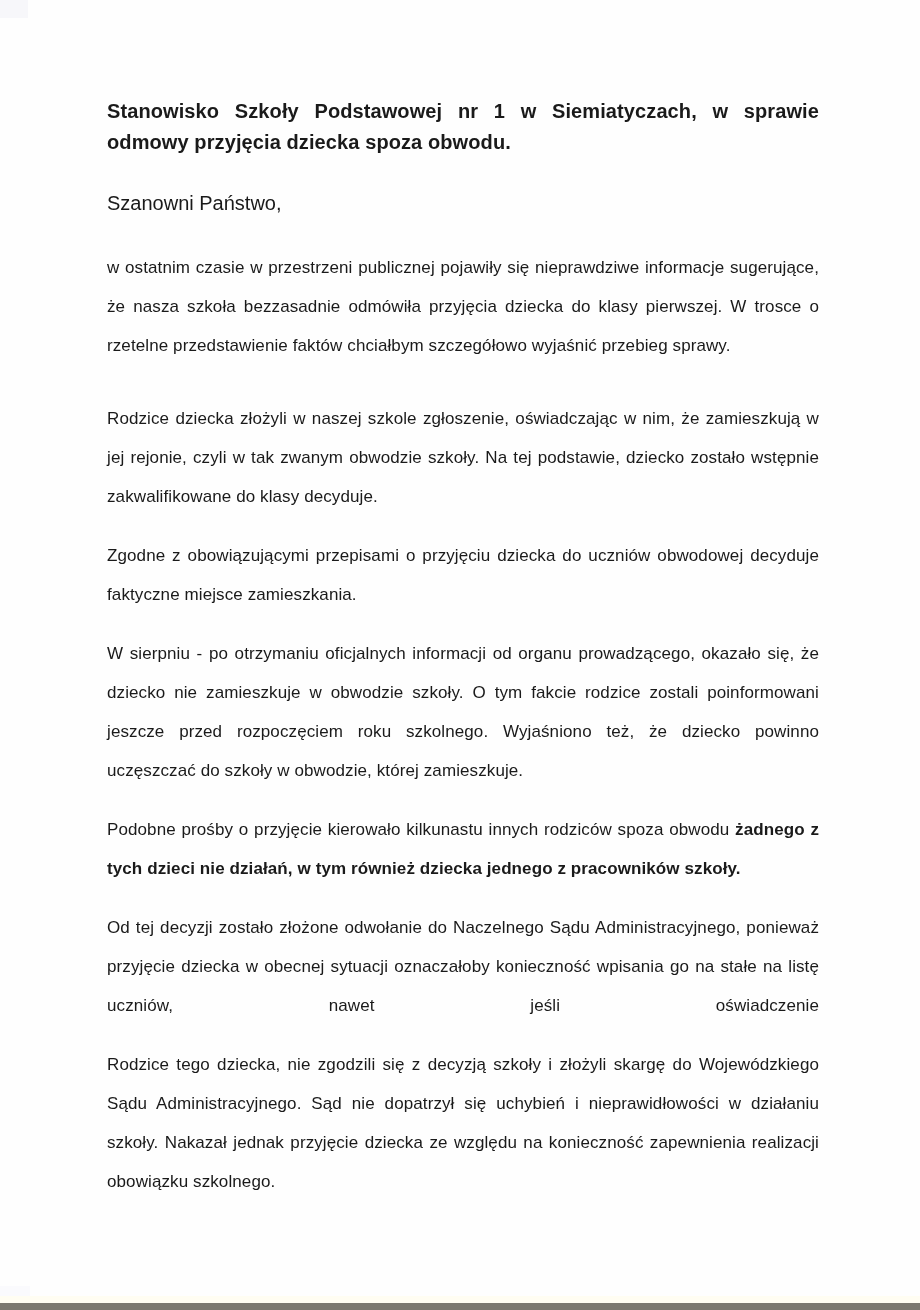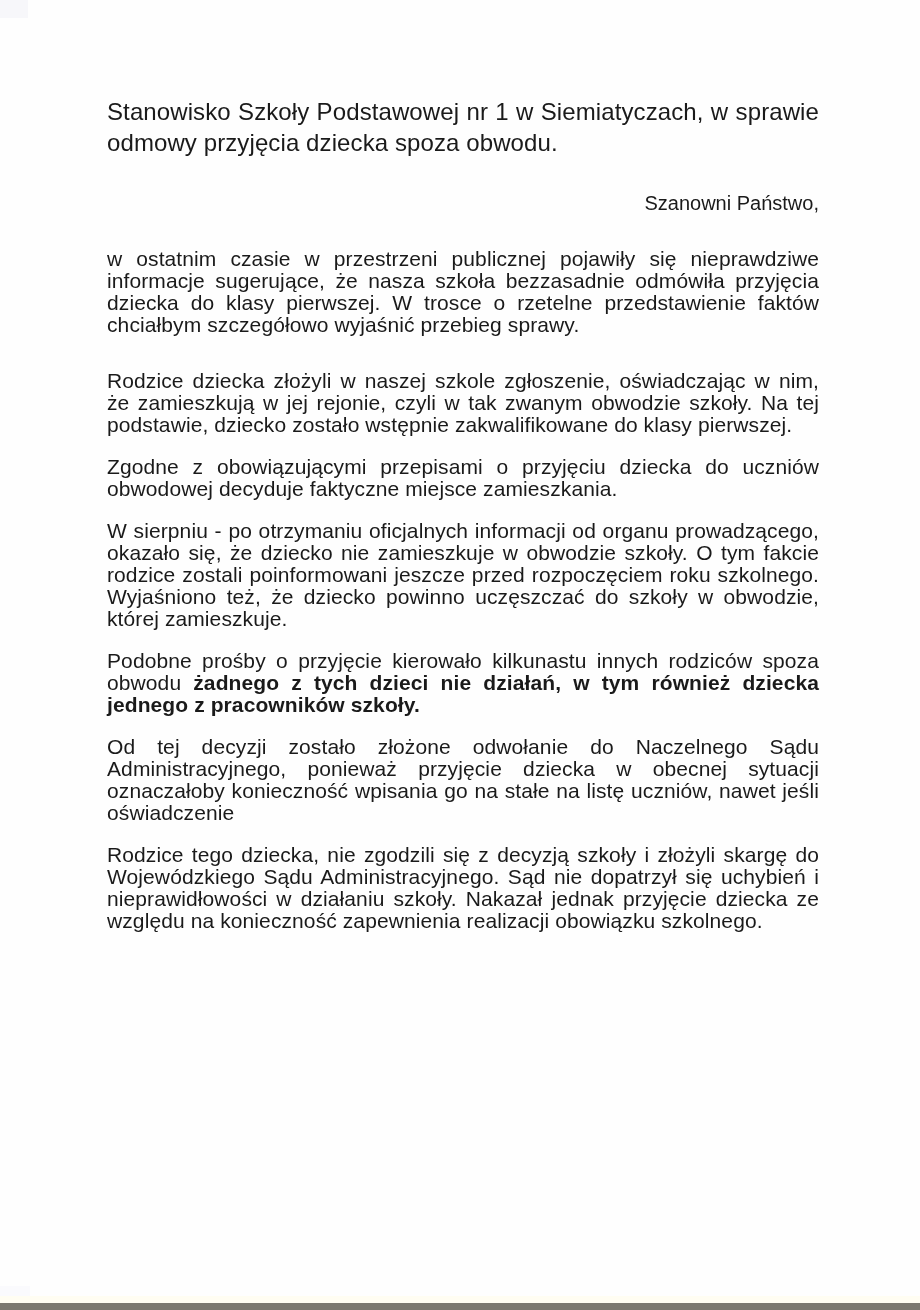--- a/index.html
+++ b/index.html
@@ -28,36 +28,35 @@
     height: 18px;
     background: #f7f7fa;
   }
   .content {
     position: absolute;
     left: 107px;
     top: 96px;
     width: 712px;
   }
   .doc-title {
-    font-size: 24px;
+    font-size: 20px;
     line-height: 31px;
-    font-weight: 400;
+    font-weight: 700;
     text-align: justify;
     margin: 0 0 30px 0;
     letter-spacing: 0.1px;
   }
   .salutation {
     font-size: 20px;
     line-height: 30px;
     margin: 7px 0 30px 0;
-    text-align: right;
   }
   .body-par {
-    font-size: 21px;
-    line-height: 22px;
+    font-size: 17px;
+    line-height: 39px;
     text-align: justify;
     margin: 0 0 20px 0;
     letter-spacing: 0.1px;
   }
   .body-par.gap-large {
     margin-bottom: 34px;
   }
   .body-par strong {
     font-weight: 700;
   }
@@ -97,21 +96,21 @@
   <div class="corner-artifact"></div>
 
   <div class="content">
 
     <h1 class="doc-title">Stanowisko Szkoły Podstawowej nr 1 w Siemiatyczach, w sprawie odmowy przyjęcia dziecka spoza obwodu.</h1>
 
     <p class="salutation">Szanowni Państwo,</p>
 
     <p class="body-par gap-large">w ostatnim czasie w przestrzeni publicznej pojawiły się nieprawdziwe informacje sugerujące, że nasza szkoła bezzasadnie odmówiła przyjęcia dziecka do klasy pierwszej. W trosce o rzetelne przedstawienie faktów chciałbym szczegółowo wyjaśnić przebieg sprawy.</p>
 
-    <p class="body-par">Rodzice dziecka złożyli w naszej szkole zgłoszenie, oświadczając w nim, że zamieszkują w jej rejonie, czyli w tak zwanym obwodzie szkoły. Na tej podstawie, dziecko zostało wstępnie zakwalifikowane do klasy pierwszej.</p>
+    <p class="body-par">Rodzice dziecka złożyli w naszej szkole zgłoszenie, oświadczając w nim, że zamieszkują w jej rejonie, czyli w tak zwanym obwodzie szkoły. Na tej podstawie, dziecko zostało wstępnie zakwalifikowane do klasy decyduje.</p>
 
     <p class="body-par">Zgodne z obowiązującymi przepisami o przyjęciu dziecka do uczniów obwodowej decyduje faktyczne miejsce zamieszkania.</p>
 
     <p class="body-par">W sierpniu - po otrzymaniu oficjalnych informacji od organu prowadzącego, okazało się, że dziecko nie zamieszkuje w obwodzie szkoły. O tym fakcie rodzice zostali poinformowani jeszcze przed rozpoczęciem roku szkolnego. Wyjaśniono też, że dziecko powinno uczęszczać do szkoły w obwodzie, której zamieszkuje.</p>
 
 
     <p class="body-par"><span>Podobne prośby o przyjęcie kierowało kilkunastu innych rodziców spoza obwodu </span><strong>żadnego z tych dzieci nie działań, w tym również dziecka jednego z pracowników szkoły.</strong></p>
 
 
     <p class="body-par justify-last">Od tej decyzji zostało złożone odwołanie do Naczelnego Sądu Administracyjnego, ponieważ przyjęcie dziecka w obecnej sytuacji oznaczałoby konieczność wpisania go na stałe na listę uczniów, nawet jeśli oświadczenie</p>

